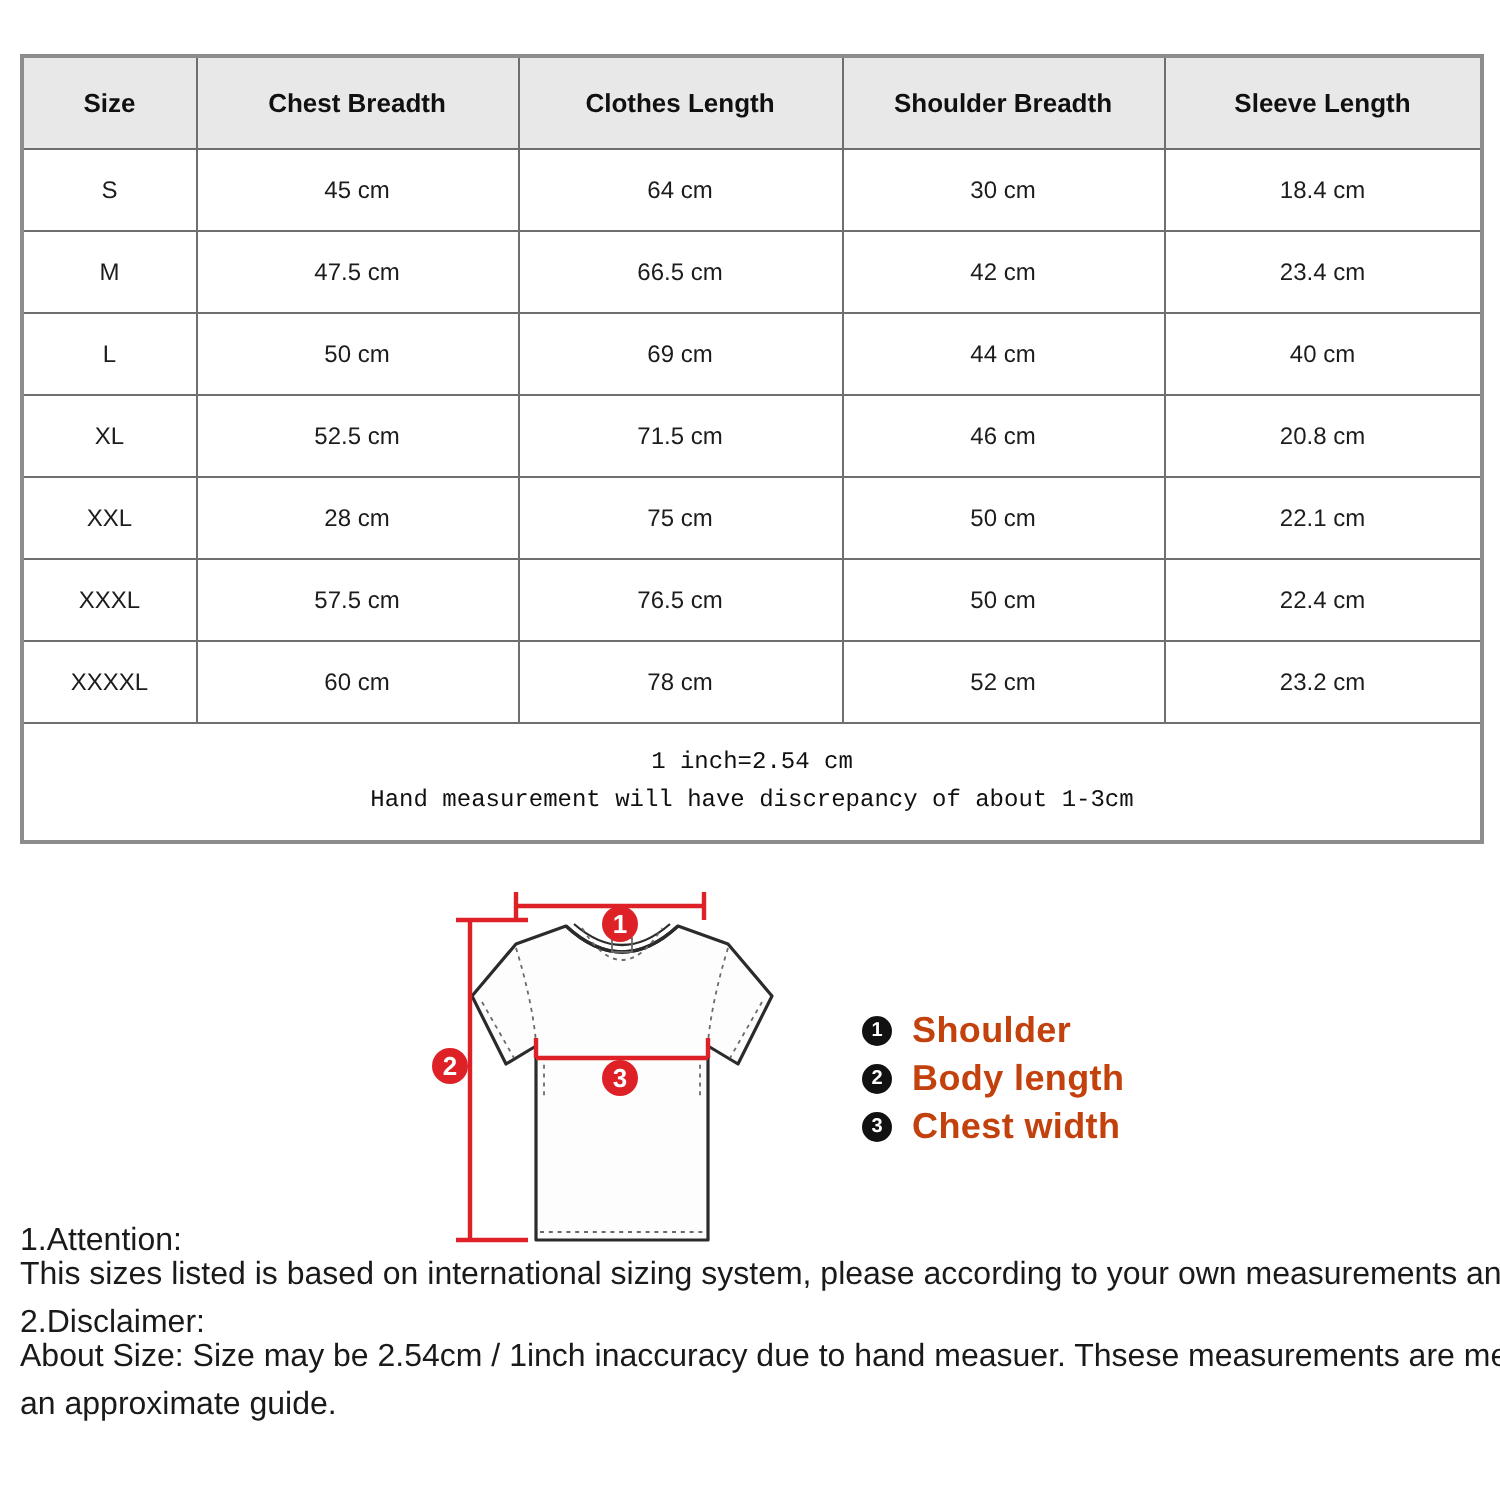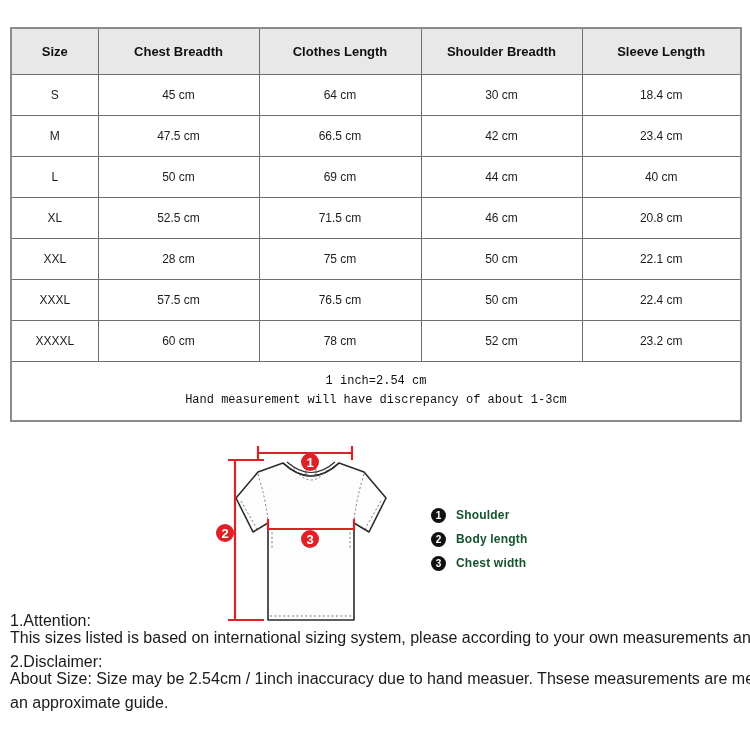--- a/index.html
+++ b/index.html
@@ -44,21 +44,21 @@
     display:flex; align-items:center; height:24px;
   }
   .legend-dot {
     width:15px; height:15px; border-radius:50%;
     background:#111; color:#fff;
     font-size:10px; font-weight:bold;
     display:flex; align-items:center; justify-content:center;
     margin-right:10px; flex:0 0 auto;
   }
   .legend-label {
-    font-size:12px; font-weight:600; color:#14532d; letter-spacing:0.2px;
+    font-size:18px; font-weight:600; color:#c2410c; letter-spacing:0.2px;
   }
 
   
   .notes {
     position:absolute; left:10px; top:612px; width:740px;
   }
   .note-section { margin-bottom:7px; }
   .note-title, .note-line {
     font-size:16px; line-height:17px; color:#1a1a1a; white-space:nowrap;
   }

